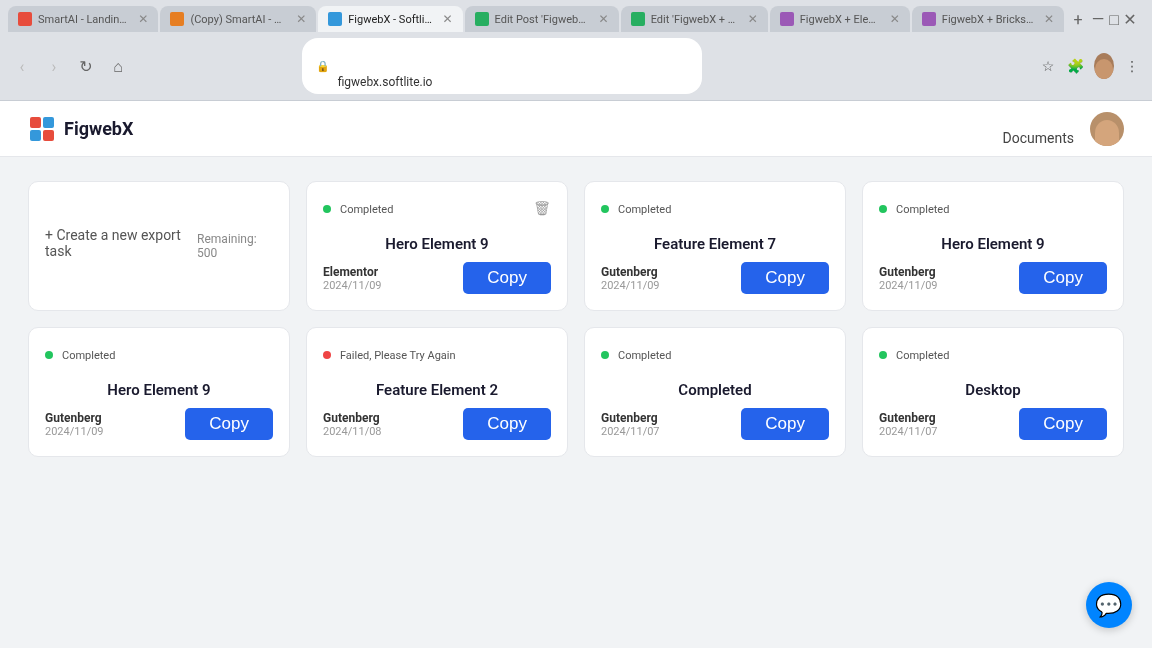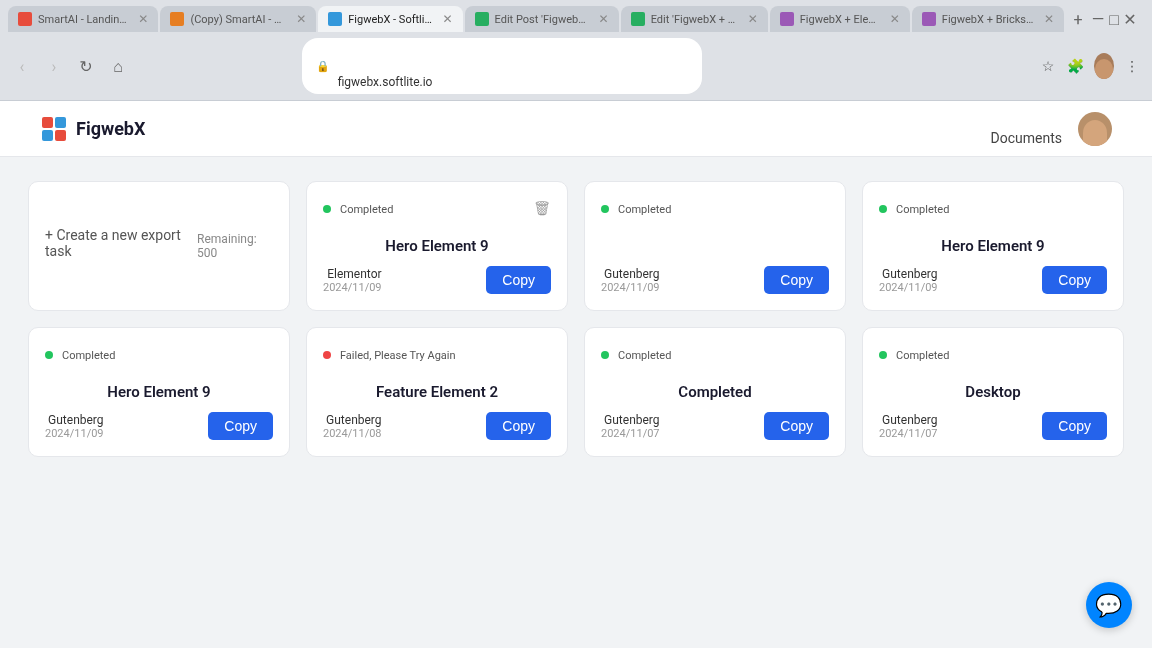--- a/index.html
+++ b/index.html
@@ -147,21 +147,21 @@
       width: 18px;
       height: 20px;
       background: #c8966e;
       border-radius: 50% 50% 0 0;
     }
 
     
     .app-header {
       background: #fff;
       border-bottom: 1px solid #e5e7eb;
-      padding: 0 40px;
+      padding: 0 28px;
       height: 56px;
       display: flex;
       align-items: center;
       justify-content: space-between;
     }
     .logo {
       display: flex;
       align-items: center;
       gap: 8px;
     }
@@ -275,34 +275,33 @@
     .card-footer {
       display: flex;
       align-items: center;
       justify-content: space-between;
       margin-top: auto;
     }
     .card-meta {}
     .card-builder {
       font-size: 12px;
       color: #333;
-      font-weight: 400;
-      text-align: right;
+      font-weight: 700;
     }
     .card-date {
       font-size: 11px;
       color: #999;
     }
     .copy-btn {
       background: #2563eb;
       color: #fff;
       border: none;
       border-radius: 5px;
-      padding: 6px 16px;
-      font-size: 14px;
+      padding: 6px 24px;
+      font-size: 17px;
       font-weight: 500;
       cursor: pointer;
     }
 
     
     .messenger-bubble {
       position: fixed;
       bottom: 20px;
       right: 20px;
       width: 46px;
@@ -435,20 +434,21 @@
       </div>
     </div>
 
     <div class="card">
       <div class="card-header">
         <div>
           <span class="status-dot completed"></span>
           <span class="status-label">Completed</span>
         </div>
       </div>
+      <div class="card-title">Feature Element 7</div>
       <div class="card-footer">
         <div class="card-meta">
           <div class="card-builder">Gutenberg</div>
           <div class="card-date">2024/11/09</div>
         </div>
         <button class="copy-btn">Copy</button>
       </div>
     </div>
 
     <div class="card">

